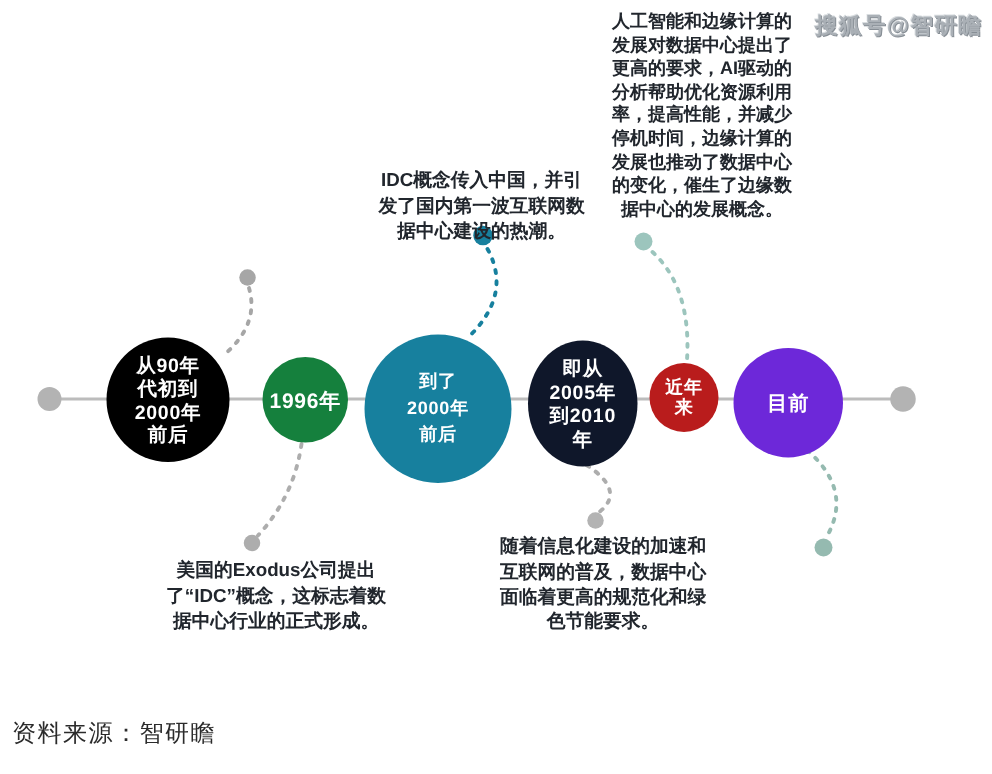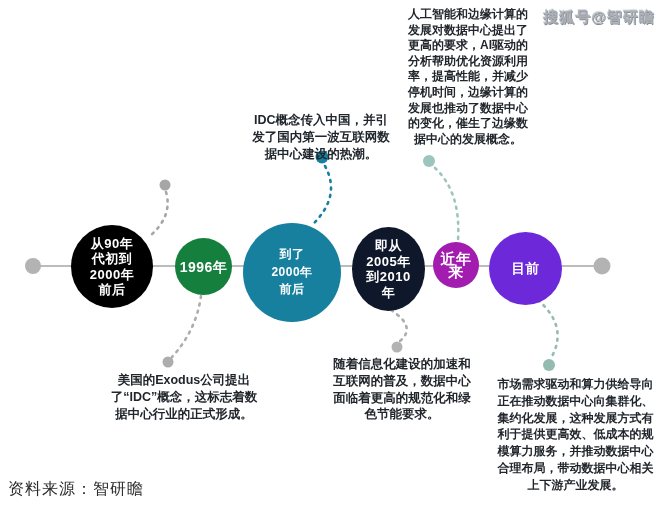--- a/index.html
+++ b/index.html
@@ -20,21 +20,21 @@
     text-align:center;
     color:#ffffff;
     font-weight:bold;
     white-space:pre-line;
     letter-spacing:0.5px;
   }
   .n1 { left:71px;  top:225px; width:82px; height:83px; background:#000000; font-size:13px;   line-height:15.5px; }
   .n2 { left:175px; top:238px; width:57px; height:57px; background:#15803d; font-size:14px;   line-height:16px; }
   .n3 { left:243px; top:223px; width:98px; height:99px; background:#17809e; font-size:12px; line-height:17.5px; }
   .n4 { left:352px; top:227px; width:73px; height:84px; background:#0f172a; font-size:13px;   line-height:15.5px; }
-  .n5 { left:433px; top:242px; width:46px; height:46px; background:#a21caf; font-size:15px; line-height:13px;justify-content:center; }
+  .n5 { left:433px; top:242px; width:46px; height:46px; background:#b91c1c; font-size:12px; line-height:13px;justify-content:center; }
   .n6 { left:489px; top:232px; width:73px; height:73px; background:#6d28d9; font-size:13.5px; line-height:16px; }
 
   
   .note {
     position:absolute;
     color:#21262d;
     font-weight:bold;
     font-size:12.5px;
     line-height:16.8px;
     text-align:center;
@@ -118,18 +118,17 @@
 来</span>
   </div>
   <div class="node n6">
     <span>目前</span>
   </div>
 
   <div class="note b2">IDC概念传入中国，并引发了国内第一波互联网数据中心建设的热潮。</div>
   <div class="note b3">人工智能和边缘计算的发展对数据中心提出了更高的要求，AI驱动的分析帮助优化资源利用率，提高性能，并减少停机时间，边缘计算的发展也推动了数据中心的变化，催生了边缘数据中心的发展概念。</div>
   <div class="note b4">美国的Exodus公司提出了“IDC”概念，这标志着数据中心行业的正式形成。</div>
   <div class="note b5">随着信息化建设的加速和互联网的普及，数据中心面临着更高的规范化和绿色节能要求。</div>
-  <div class="note b6">市场需求驱动和算力供给导向正在推动数据中心向集群化、集约化发展，这种发展方式有利于提供更高效、低成本的规模算力服务，并推动数据中心合理布局，带动数据中心相关上下游产业发展。</div>
 
   <div class="watermark">搜狐号@智研瞻</div>
   <div class="source">资料来源：智研瞻</div>
 
 </div>
 
 </body></html>

